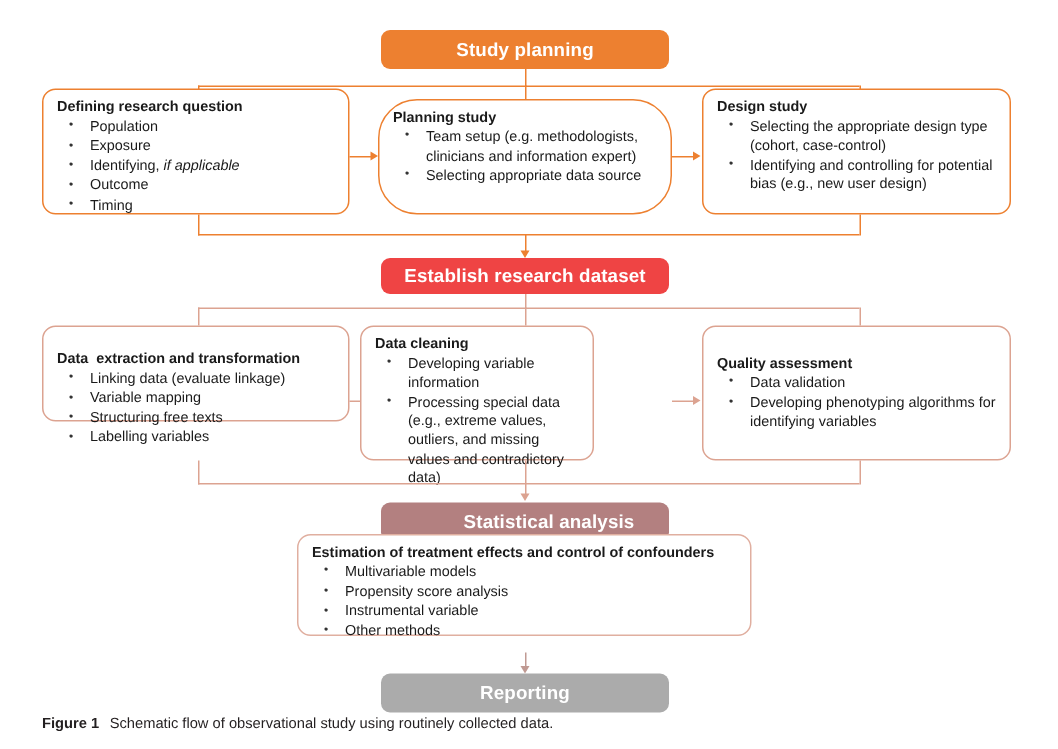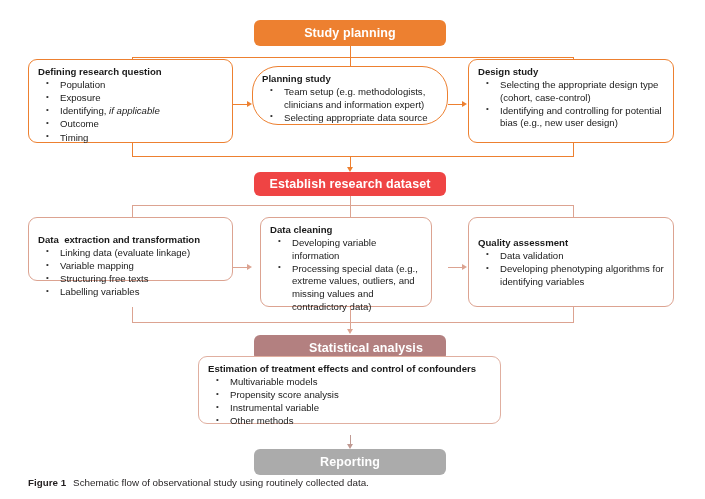--- a/index.html
+++ b/index.html
@@ -144,21 +144,21 @@
       <li><span>Exposure</span></li>
       <li><span>Identifying, </span><i>if applicable</i></li>
       <li><span>Outcome</span></li>
       <li><span>Timing</span></li>
     </ul>
   </div>
 
   <div class="ln hline" style="left:233px; top:104px; width:16px;"></div>
   <div class="arrow-right" style="left:247px; top:100.5px;"></div>
 
-  <div class="detail-box" style="left:252px; top:66px; width:196px; height:59px;border-radius:26px;">
+  <div class="detail-box" style="left:252px; top:66px; width:196px; height:77px;border-radius:26px;">
     <div class="box-title">Planning study</div>
     <ul class="bullets">
       <li><span>Team setup (e.g.  methodologists, clinicians and information expert)</span></li>
       <li><span>Selecting appropriate data source</span></li>
     </ul>
   </div>
 
   <div class="ln hline" style="left:448px; top:104px; width:16px;"></div>
   <div class="arrow-right" style="left:462px; top:100.5px;"></div>
 
@@ -192,21 +192,21 @@
       <li><span>Linking data (evaluate linkage)</span></li>
       <li><span>Variable mapping</span></li>
       <li><span>Structuring free texts</span></li>
       <li><span>Labelling variables</span></li>
     </ul>
   </div>
 
   <div class="ln hline terra" style="left:233px; top:267px; width:16px;"></div>
   <div class="arrow-right terra" style="left:247px; top:263.5px;"></div>
 
-  <div class="detail-box terra" style="left:260px; top:217px; width:172px; height:90px;">
+  <div class="detail-box terra" style="left:240px; top:217px; width:156px; height:90px;">
     <div class="box-title">Data cleaning</div>
     <ul class="bullets">
       <li><span>Developing variable information</span></li>
       <li><span>Processing special data (e.g., extreme values, outliers, and missing values and contradictory data)</span></li>
     </ul>
   </div>
 
   <div class="ln hline terra" style="left:448px; top:267px; width:16px;"></div>
   <div class="arrow-right terra" style="left:462px; top:263.5px;"></div>
 

